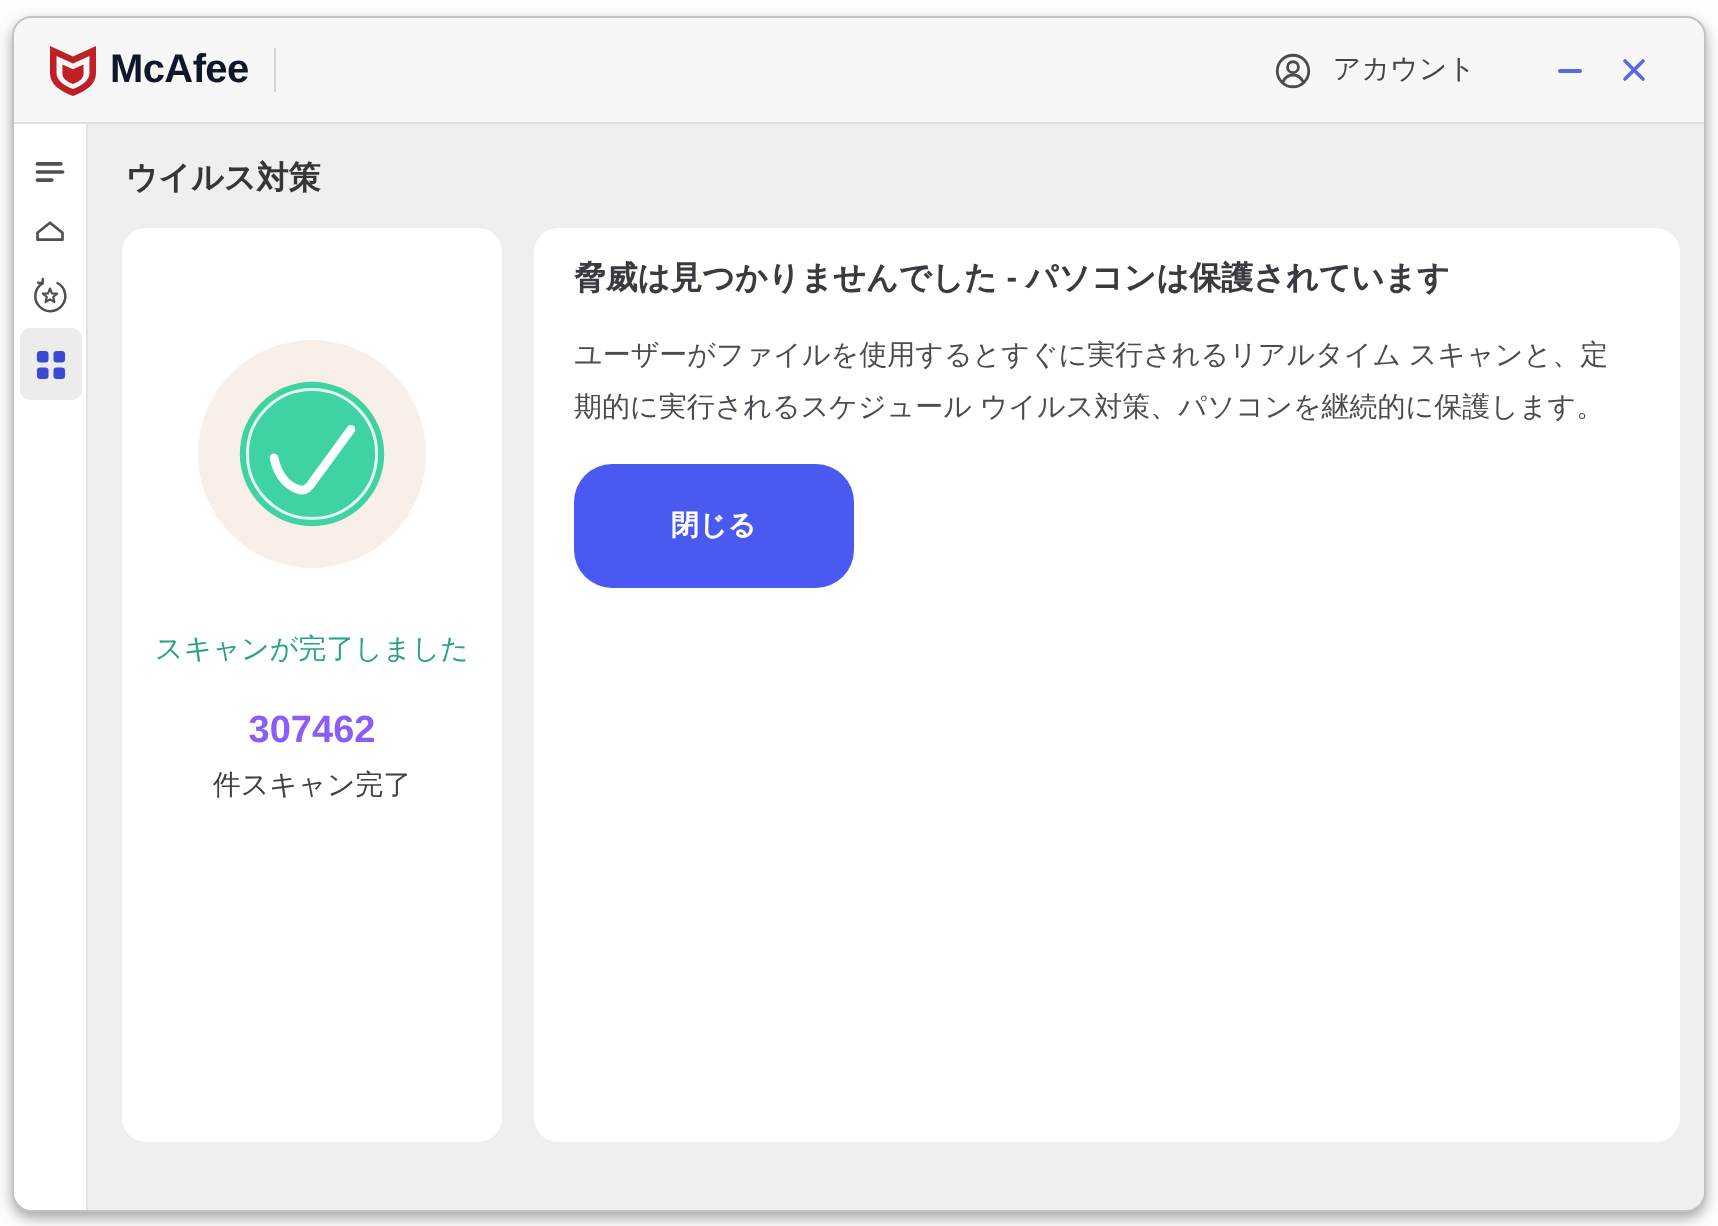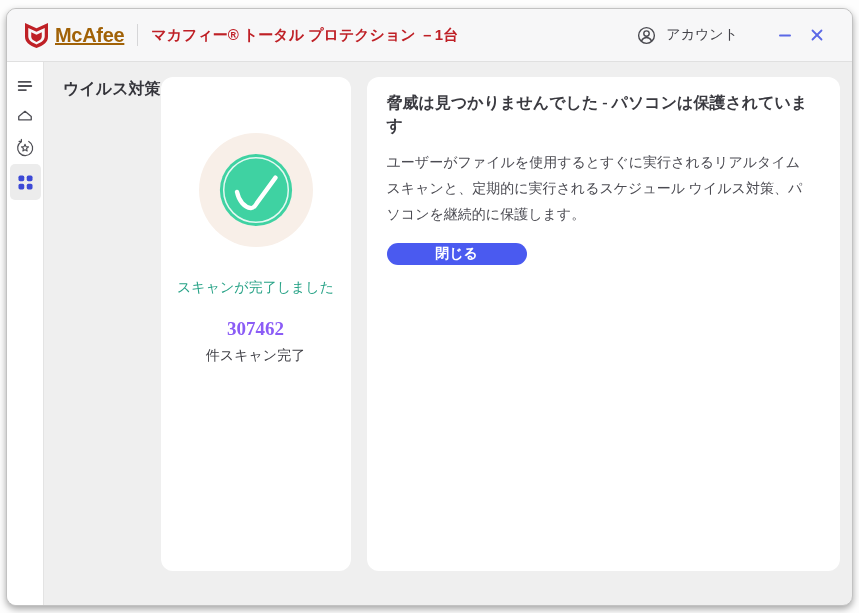--- a/index.html
+++ b/index.html
@@ -11,21 +11,21 @@
     box-shadow:0 3px 7px rgba(0,0,0,0.35);
     overflow:hidden; display:flex; flex-direction:column;
   }
 
   
   .topbar {
     height:53px; flex:0 0 53px; background:#f7f7f8; border-bottom:1px solid #e0e0e0;
     display:flex; align-items:center; padding:0 24px 0 18px;
   }
   .brand { display:flex; align-items:center; gap:7px; }
-  .brand-name { font-size:20px; font-weight:800; color:#a16207; letter-spacing:-0.3px;text-decoration:underline; }
+  .brand-name { font-size:20px; font-weight:800; color:#0f172a; letter-spacing:-0.3px; }
   .topbar-divider { width:1px; height:22px; background:#d6d6d8; margin:0 13px; }
   .product-title { font-size:15px; font-weight:700; color:#bf2026; }
   .topbar-spacer { flex:1; }
   .account { display:flex; align-items:center; gap:9px; margin-right:36px; cursor:pointer; }
   .account-label { font-size:14px; color:#434349;text-align:right; }
   .win-btn { display:flex; align-items:center; justify-content:center; width:22px; height:22px; cursor:pointer; }
   .win-btn + .win-btn { margin-left:10px; }
 
   
   .bodyrow { flex:1; display:flex; min-height:0; }
@@ -33,21 +33,21 @@
   .sidebar {
     width:37px; flex:0 0 37px; background:#ffffff; border-right:1px solid #e3e3e3;
     display:flex; flex-direction:column; align-items:center; padding-top:9px;
   }
   .side-item {
     width:31px; height:29px; margin-bottom:2px; border-radius:5px;
     display:flex; align-items:center; justify-content:center; color:#4f4f55; cursor:pointer;
   }
   .side-item.active { background:#ececec; height:36px; color:#3c49d6; }
 
-  .content { flex:1; padding:15px 12px 34px 17px; display:flex; flex-direction:row; min-width:0;font-family:Liberation Serif, serif; }
+  .content { flex:1; padding:15px 12px 34px 17px; display:flex; flex-direction:column; min-width:0; }
   .section-title { font-size:16px; font-weight:700; color:#35353b; margin:2px 0 14px 2px; }
   .cards { flex:1; display:flex; gap:16px; min-height:0; }
   .card { background:#ffffff; border-radius:12px; }
 
   
   .scan-card {
     flex:0 0 190px; display:flex; flex-direction:column; align-items:center; text-align:center;
   }
   .halo {
     margin-top:56px; width:114px; height:114px; border-radius:50%;
@@ -57,21 +57,21 @@
   .scan-count { margin-top:21px; font-size:19px; font-weight:700; color:#8b5cf6; }
   .scan-count-label { margin-top:7px; font-size:14px; color:#3f3f45; }
 
   
   .result-card { flex:1; padding:15px 24px 20px 20px; min-width:0; }
   .result-heading { font-size:16px; font-weight:700; color:#3a3a40; line-height:1.42; margin-bottom:13px; }
   .result-desc { font-size:14px; color:#4b4b52; line-height:1.85; margin-bottom:15px; max-width:560px; }
   .schedule-line { font-size:13.5px; font-weight:700; color:#3e3e45; margin-bottom:20px; }
   .schedule-value { color:#3b4ddc; margin-left:5px; }
   .close-btn {
-    display:inline-block; width:140px; padding:2px 0; text-align:center;
+    display:inline-block; width:140px; padding:22px 0; text-align:center;
     background:#4a5af0; color:#ffffff; font-size:14px; font-weight:700;
     border:none; border-radius:19px; cursor:pointer; font-family:inherit;
   }
 
   svg { display:block; }
 </style>
 </head>
 <body>
 
 <div class="window">
@@ -79,21 +79,20 @@
   <div class="topbar">
     <div class="brand">
       <svg width="23" height="25" viewBox="0 0 24 26">
         <path fill="#bf2026" d="M0 0 L12 5.4 L24 0 V14.2 C24 19.8 19.3 23.4 12 26 C4.7 23.4 0 19.8 0 14.2 Z"></path>
         <path fill="#f7f7f8" d="M3.4 5.2 L12 9.1 L20.6 5.2 V13.9 C20.6 17.7 17.4 20.3 12 22.4 C6.6 20.3 3.4 17.7 3.4 13.9 Z"></path>
         <path fill="#bf2026" d="M6.5 9.6 L12 12.1 L17.5 9.6 V14.4 C17.5 16.8 15.4 18.4 12 19.8 C8.6 18.4 6.5 16.8 6.5 14.4 Z"></path>
       </svg>
       <span class="brand-name">McAfee</span>
     </div>
     <div class="topbar-divider"></div>
-    <div class="product-title">マカフィー® トータル プロテクション －1台</div>
     <div class="topbar-spacer"></div>
     <div class="account">
       <svg width="21" height="21" viewBox="0 0 24 24" fill="none" stroke="#4a4a50" stroke-width="1.6" stroke-linecap="round">
         <circle cx="12" cy="12" r="9"></circle>
         <circle cx="12" cy="9.8" r="3.1"></circle>
         <path d="M6.3 18.1 C7.6 15.5 9.6 14.3 12 14.3 C14.4 14.3 16.4 15.5 17.7 18.1"></path>
       </svg>
       <span class="account-label">アカウント</span>
     </div>
     <div class="win-btn">

